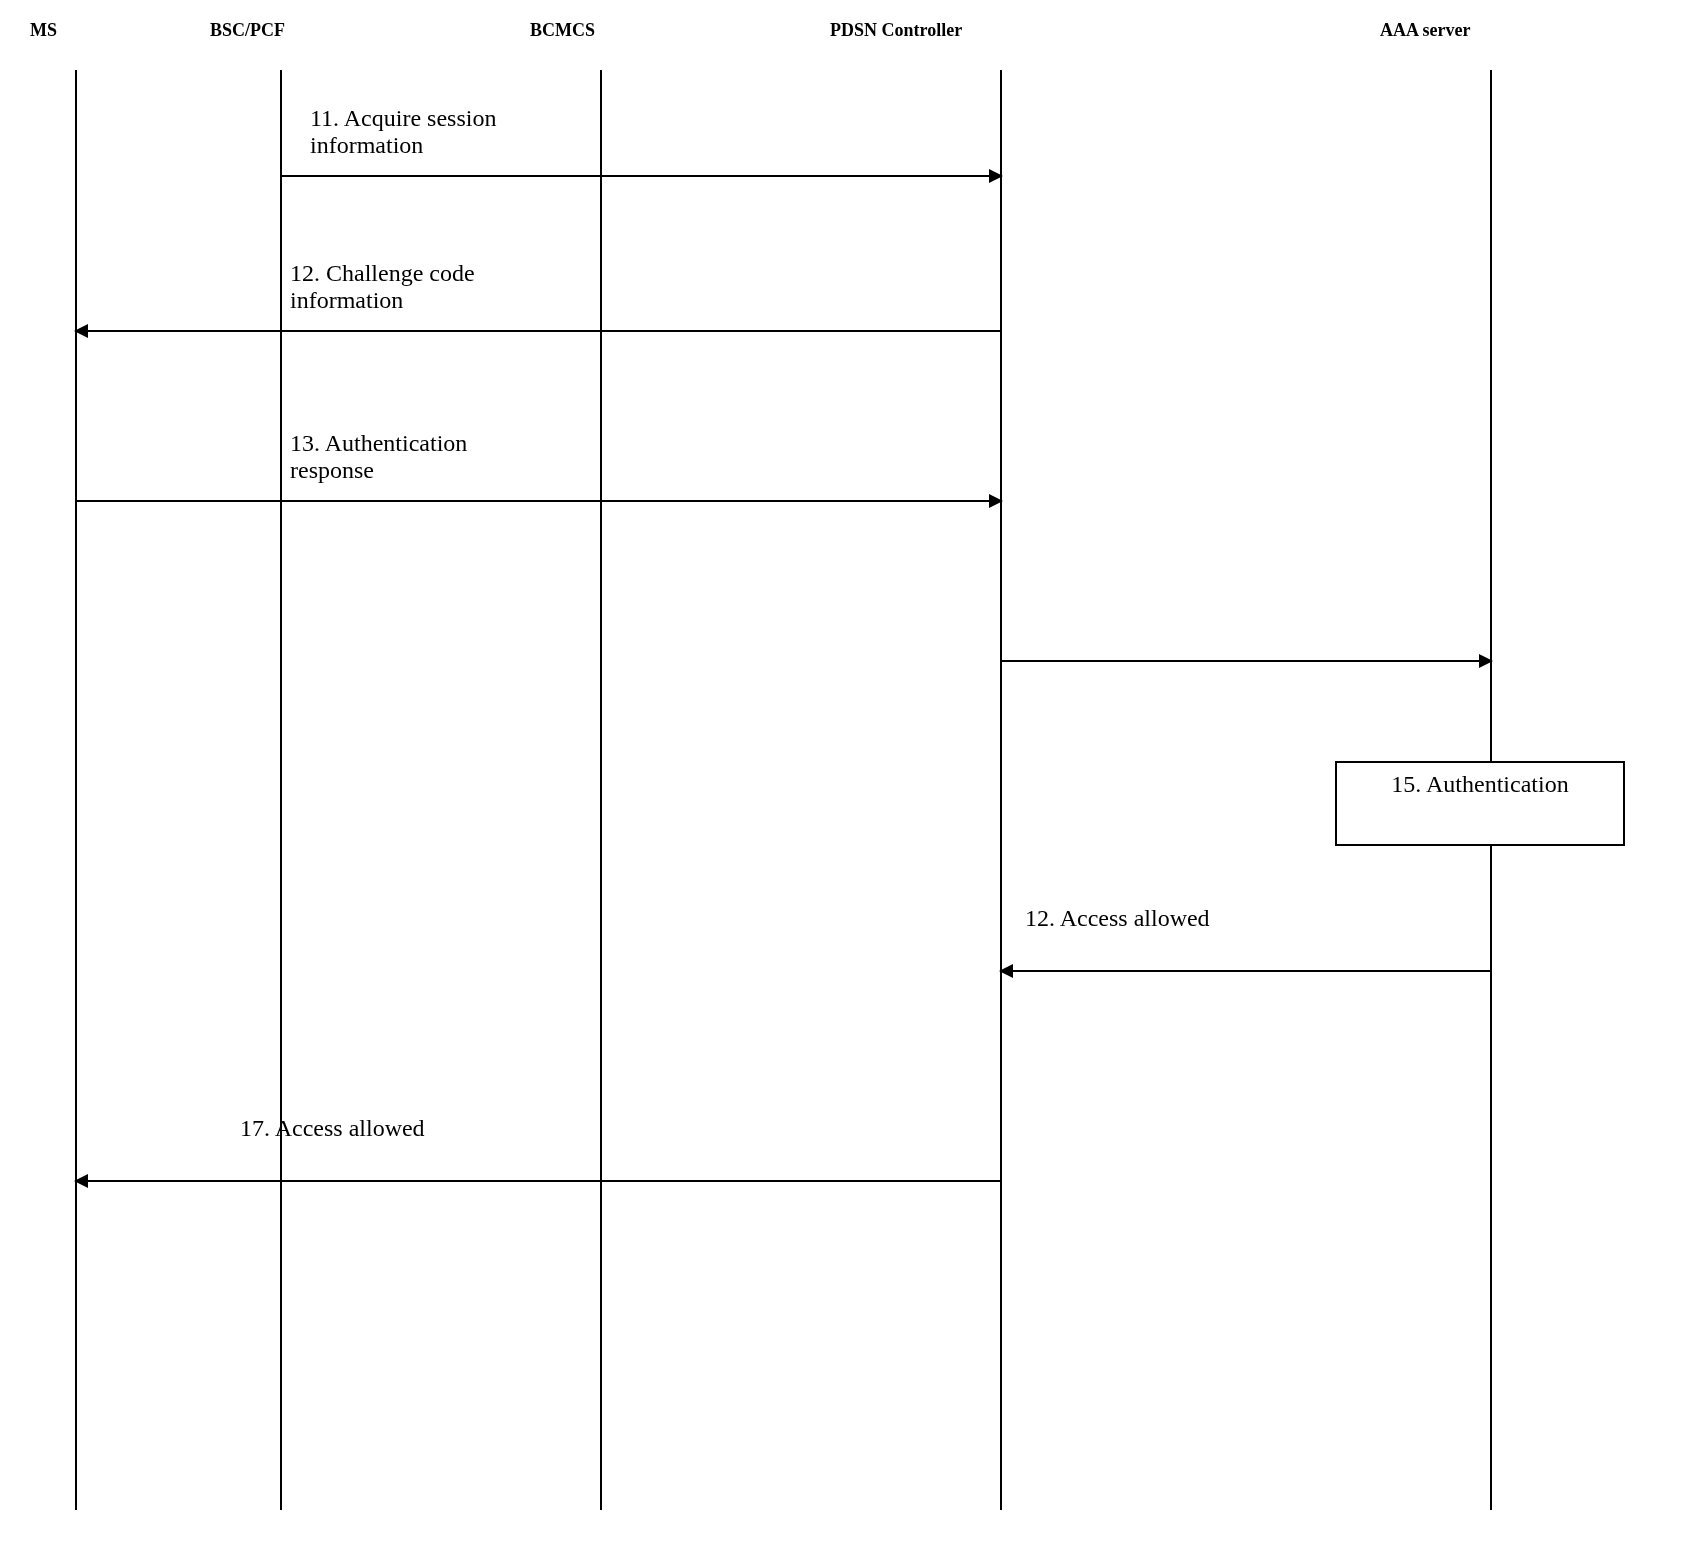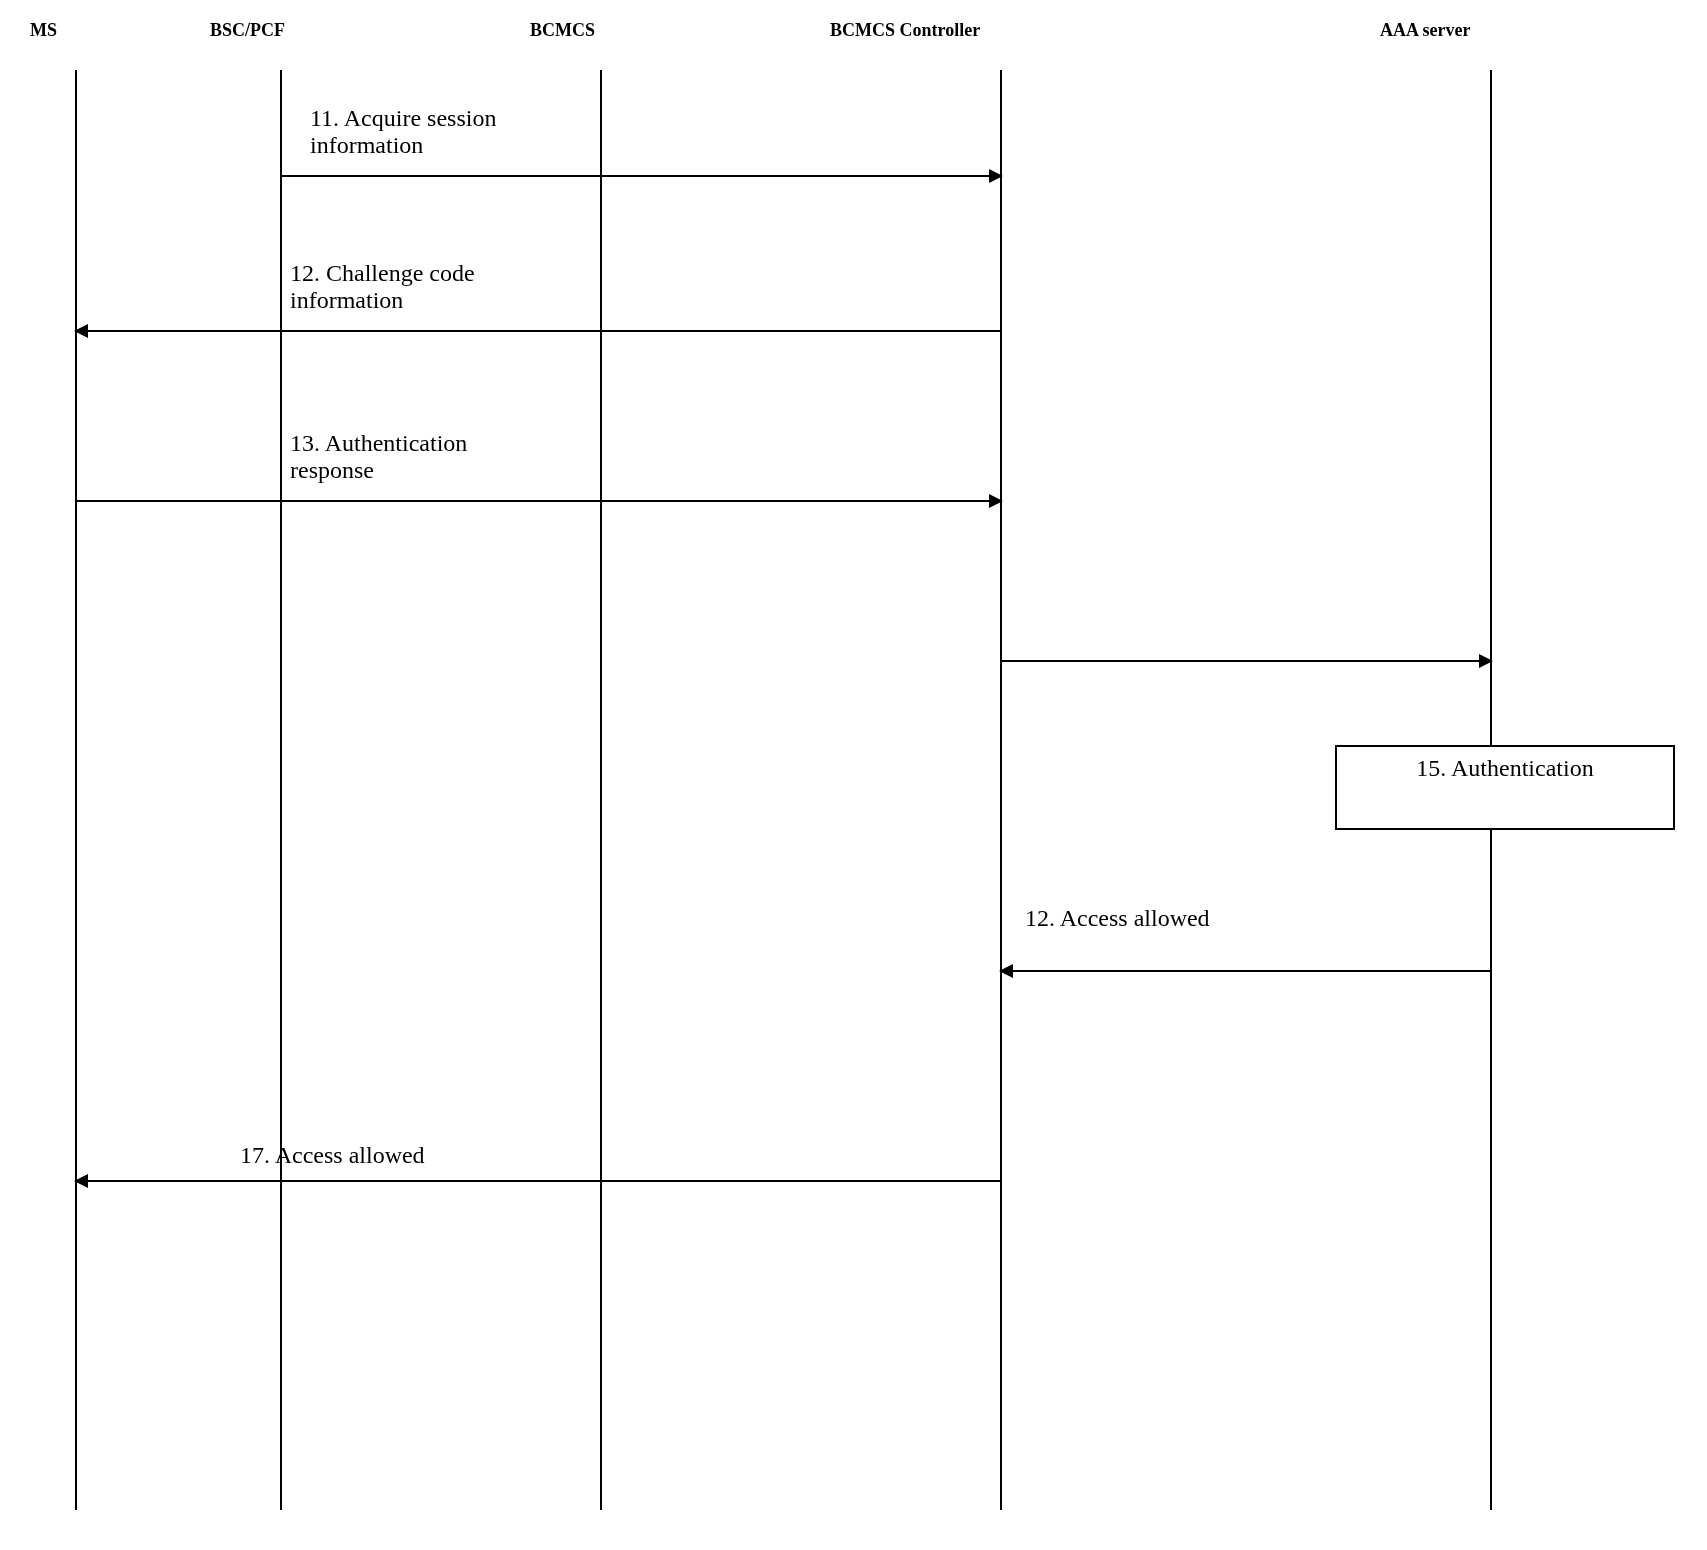--- a/index.html
+++ b/index.html
@@ -86,21 +86,21 @@
     }
   </style>
 </head>
 <body>
 
 <div class="diagram-container">
 
   <div class="actor-label" style="left:30px;">MS</div>
   <div class="actor-label" style="left:210px;">BSC/PCF</div>
   <div class="actor-label" style="left:530px;">BCMCS</div>
-  <div class="actor-label" style="left:830px;">BCMCS Controller</div>
+  <div class="actor-label" style="left:830px;">PDSN Controller</div>
   <div class="actor-label" style="left:1380px;">AAA server</div>
 
   <div class="lifeline" style="left:75px;"></div>
   <div class="lifeline" style="left:280px;"></div>
   <div class="lifeline" style="left:600px;"></div>
   <div class="lifeline" style="left:1000px;"></div>
   <div class="lifeline" style="left:1490px;"></div>
 
   <div class="arrow-label" style="left:310px; top:105px; width:340px;">
     11. Acquire session<br>information
@@ -112,27 +112,27 @@
   </div>
   <div class="arrow-line arrow-left" style="left:75px; top:330px; width:927px;"></div>
 
   <div class="arrow-label" style="left:290px; top:430px; width:340px;">
     13. Authentication<br>response
   </div>
   <div class="arrow-line" style="left:75px; top:500px; width:927px;"></div>
 
   <div class="arrow-line" style="left:1000px; top:660px; width:492px;"></div>
 
-  <div class="step-box" style="left:1335px; top:745px; width:340px; height:85px;">
+  <div class="step-box" style="left:1335px; top:761px; width:290px; height:85px;">
     15. Authentication
   </div>
 
   <div class="arrow-label" style="left:1025px; top:905px; width:370px;">
     12. Access allowed
   </div>
   <div class="arrow-line arrow-left" style="left:1000px; top:970px; width:492px;"></div>
 
-  <div class="arrow-label" style="left:240px; top:1115px; width:380px;margin-top:27px;">
+  <div class="arrow-label" style="left:240px; top:1115px; width:380px;">
     17. Access allowed
   </div>
   <div class="arrow-line arrow-left" style="left:75px; top:1180px; width:927px;"></div>
 
 </div>
 
 </body></html>

